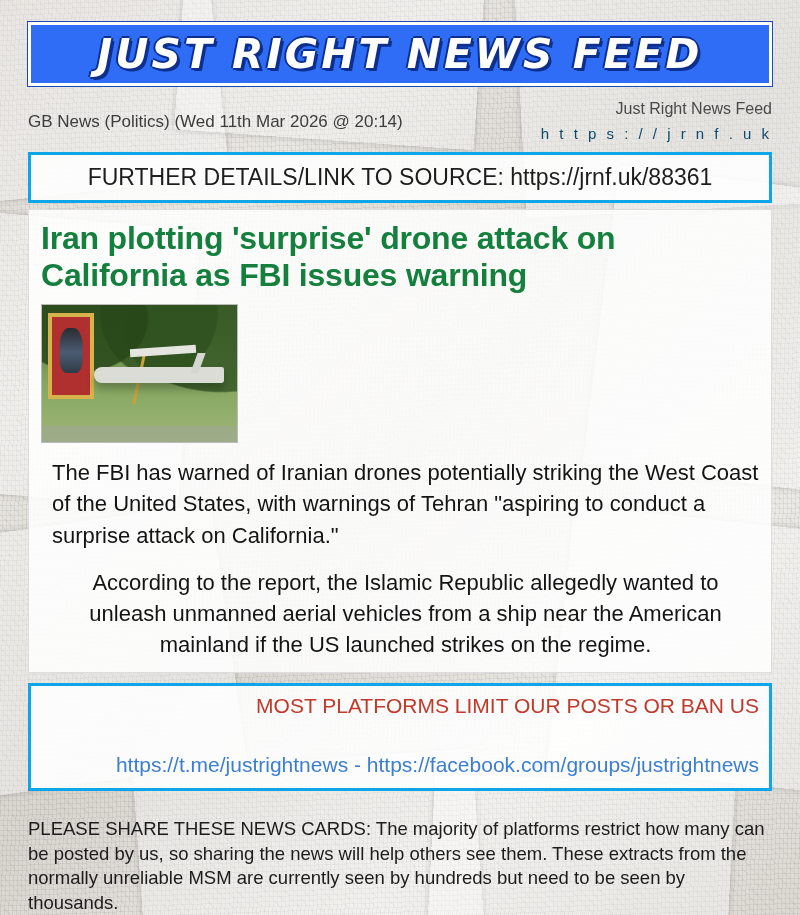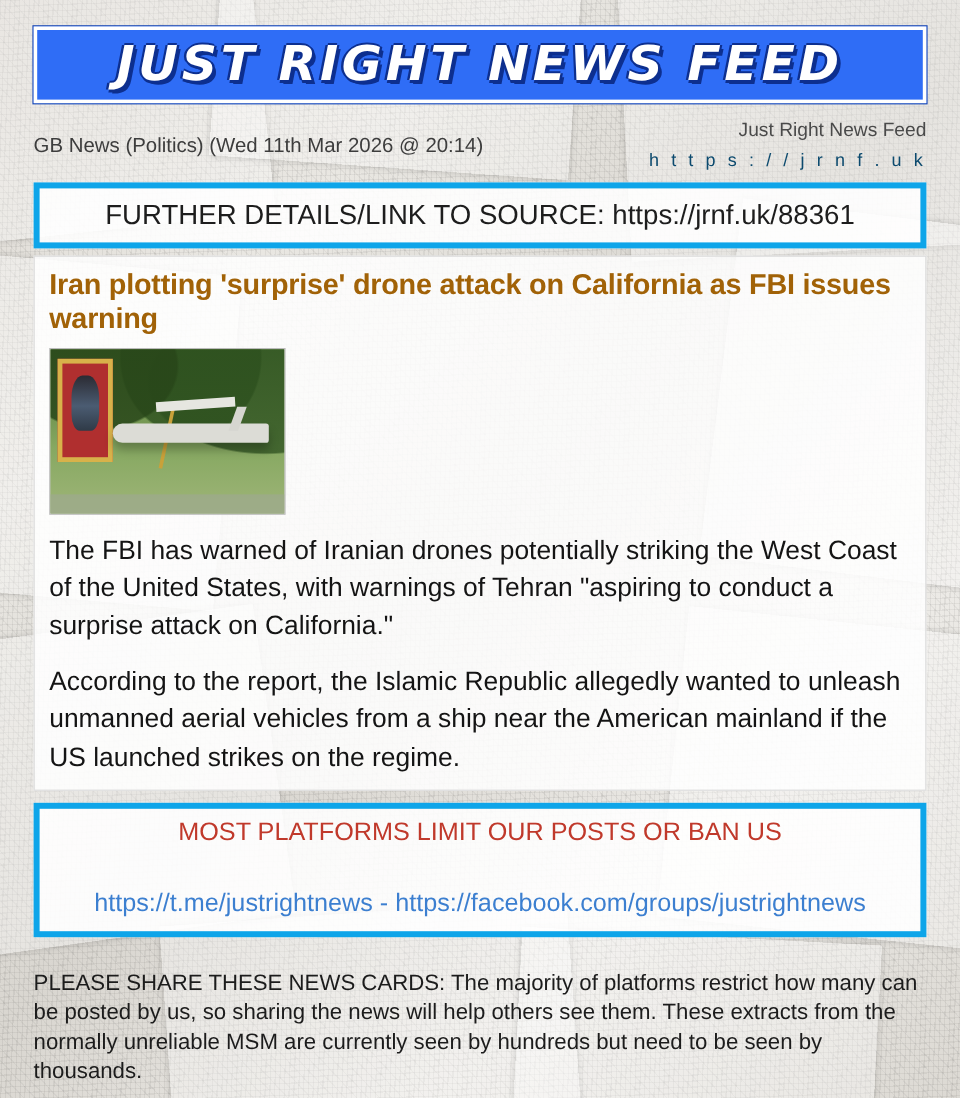--- a/index.html
+++ b/index.html
@@ -94,21 +94,21 @@
   .brand-url {
     font-size: 15px;
     color: #0c4a6e;
     letter-spacing: 3px;
     margin-top: 4px;
   }
 
   
   .box {
     background: rgba(255,255,255,0.88);
-    border: 5px solid #0ea5e9;
+    border: 3px solid #0ea5e9;
     box-sizing: border-box;
   }
   .details-box {
     margin-top: 8px;
     padding: 9px 10px;
     text-align: center;
   }
   .details-text {
     font-size: 23px;
     color: #1d1d1d;
@@ -118,24 +118,24 @@
   .content-panel {
     margin-top: 6px;
     background: rgba(255,255,255,0.86);
     border: 1px solid #dddddd;
     padding: 10px 12px 12px 12px;
     box-sizing: border-box;
   }
 
   h1.headline {
     margin: 0 0 10px 0;
-    font-size: 24px;
+    font-size: 32px;
     line-height: 1.16;
     font-weight: bold;
-    color: #a16207;
+    color: #15803d;
     font-family: "Liberation Sans", sans-serif;
     letter-spacing: -0.2px;
   }
 
   .thumb {
     width: 195px;
     height: 137px;
     border: 1px solid #bbbbbb;
     position: relative;
     overflow: hidden;
@@ -200,32 +200,32 @@
   }
   .thumb .strip {
     position: absolute;
     left: 0; right: 0; bottom: 0;
     height: 16px;
     background: #9ea98d;
     opacity: .75;
   }
 
   p.body-text {
-    margin: 0 0 16px 0;
+    margin: 0 0 16px 11px;
     font-size: 22px;
     line-height: 1.42;
     color: #141414;
     font-family: "Liberation Sans", sans-serif;
   }
-  p.body-text:last-of-type { margin-bottom: 0; }
+  p.body-text:last-of-type { margin-bottom: 0; text-align: center; }
 
   .promo-box {
     margin-top: 10px;
     padding: 8px 10px 11px 10px;
-    text-align: center;
+    text-align: right;
   }
   .promo-title {
     color: #c0392b;
     font-size: 21px;
     margin-bottom: 7px;
   }
   .promo-links {
     color: #3c7fd0;
     font-size: 21px;
     margin-top: 35px;

